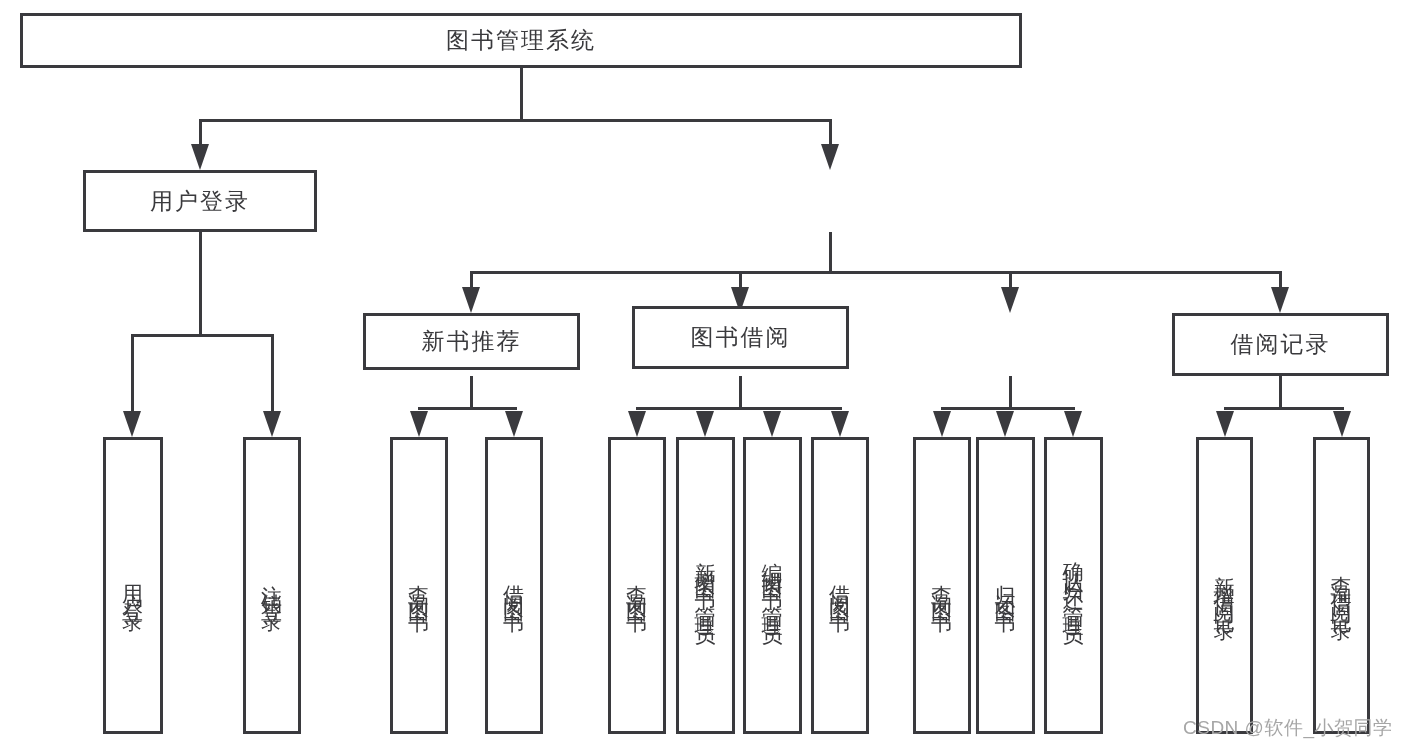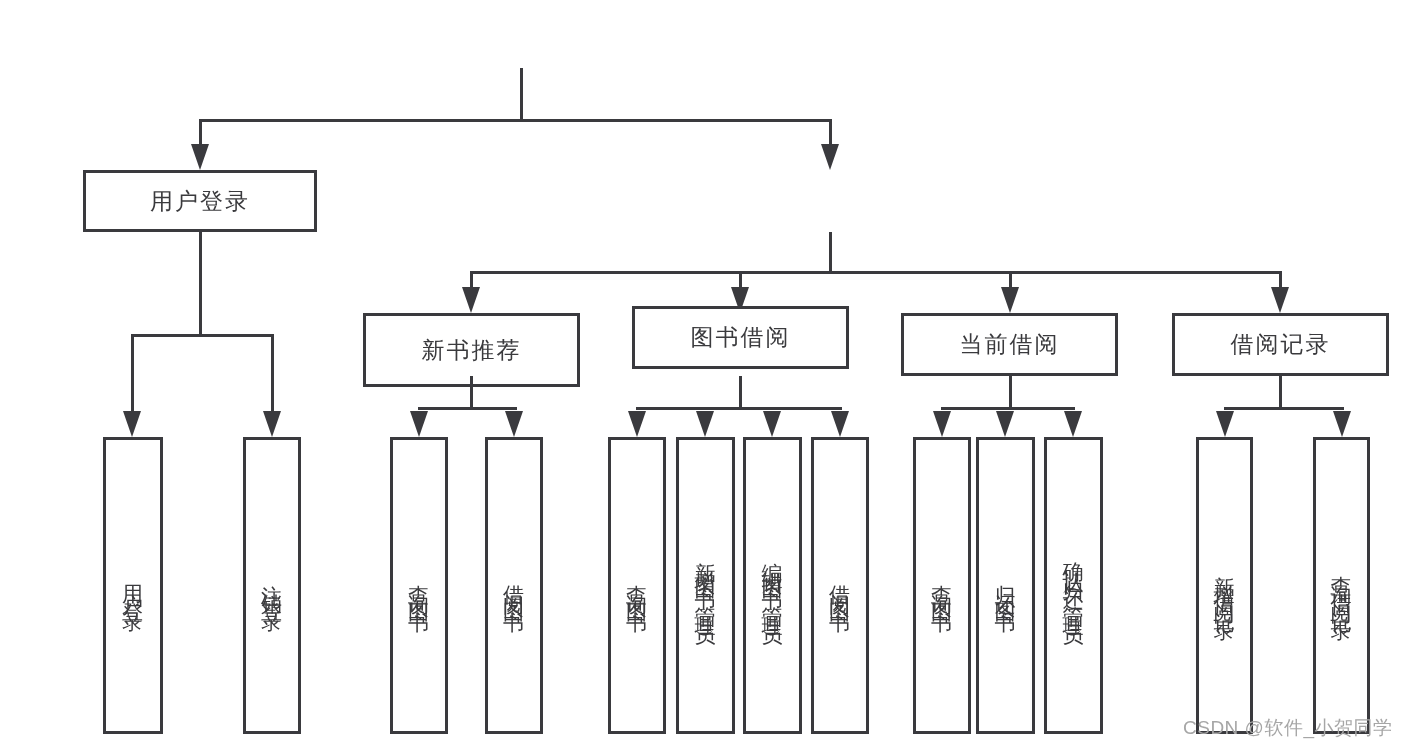--- a/index.html
+++ b/index.html
@@ -56,20 +56,23 @@
     letter-spacing:0.5px;
     z-index:5;
     white-space:nowrap;
   }
 </style>
 </head>
 <body>
 
 <div class="canvas">
 
+  <div class="box" style="left:20px;top:13px;width:1002px;height:55px">
+    <span class="hlabel">图书管理系统</span>
+  </div>
 
   <div class="vl" style="left:520px;top:68px;height:51px"></div>
   <div class="hl" style="left:199px;top:119px;width:633px"></div>
   <div class="vl" style="left:199px;top:122px;height:23px"></div>
   <div class="arr" style="left:191px;top:144px"></div>
   <div class="vl" style="left:829px;top:122px;height:23px"></div>
   <div class="arr" style="left:821px;top:144px"></div>
 
   <div class="box" style="left:83px;top:170px;width:234px;height:62px">
     <span class="hlabel">用户登录</span>
@@ -86,28 +89,25 @@
   <div class="hl" style="left:470px;top:271px;width:812px"></div>
   <div class="vl" style="left:470px;top:274px;height:13px"></div>
   <div class="arr" style="left:462px;top:287px"></div>
   <div class="vl" style="left:739px;top:274px;height:13px"></div>
   <div class="arr" style="left:731px;top:287px"></div>
   <div class="vl" style="left:1009px;top:274px;height:13px"></div>
   <div class="arr" style="left:1001px;top:287px"></div>
   <div class="vl" style="left:1279px;top:274px;height:13px"></div>
   <div class="arr" style="left:1271px;top:287px"></div>
 
-  <div class="box" style="left:363px;top:313px;width:217px;height:74px">
+  <div class="box" style="left:363px;top:313px;width:217px;height:57px">
     <span class="hlabel">新书推荐</span>
   </div>
   <div class="box" style="left:632px;top:306px;width:217px;height:63px">
     <span class="hlabel">图书借阅</span>
-  </div>
-  <div class="box" style="left:901px;top:313px;width:217px;height:63px">
-    <span class="hlabel">当前借阅</span>
   </div>
   <div class="box" style="left:1172px;top:313px;width:217px;height:63px">
     <span class="hlabel">借阅记录</span>
   </div>
 
   <div class="vl" style="left:470px;top:376px;height:32px"></div>
   <div class="hl" style="left:418px;top:407px;width:99px"></div>
   <div class="arr" style="left:410px;top:411px"></div>
   <div class="arr" style="left:505px;top:411px"></div>
 

